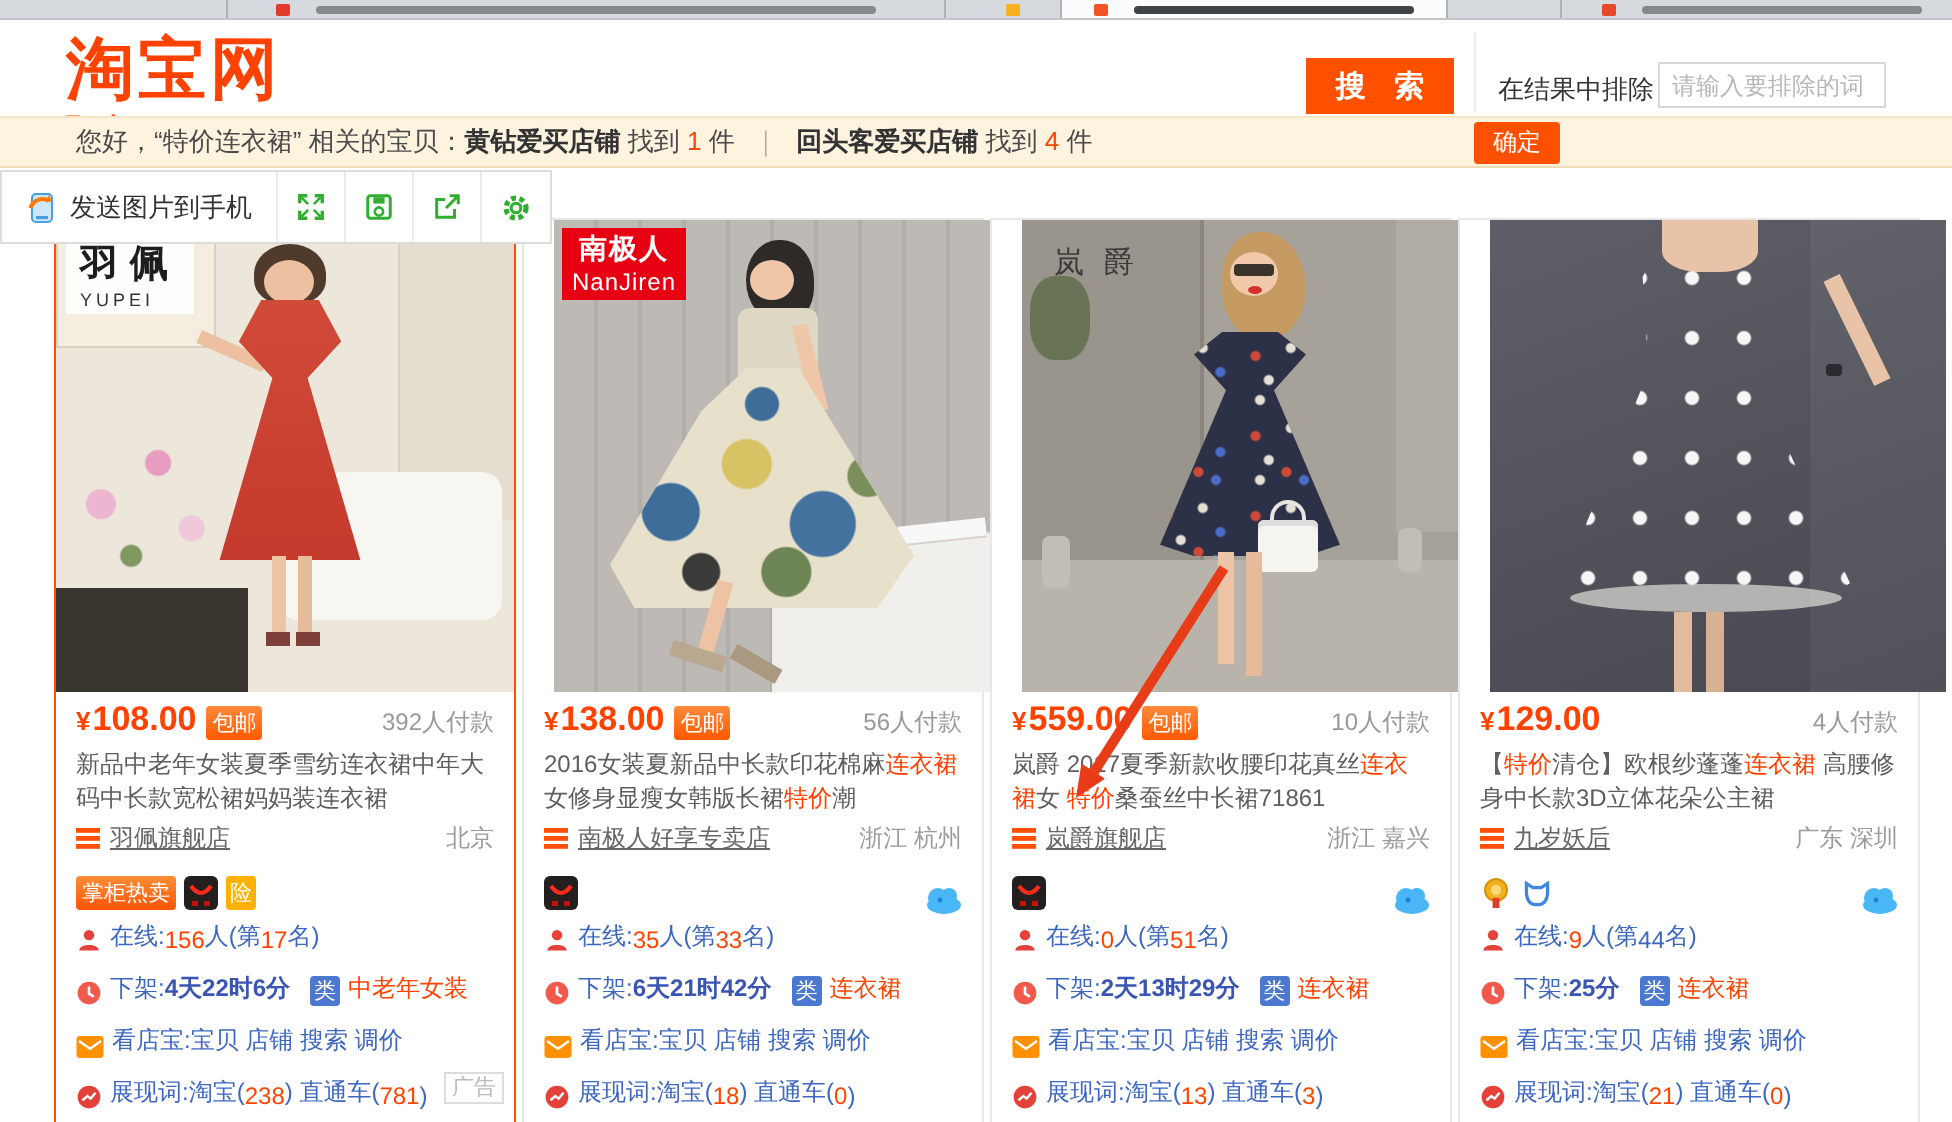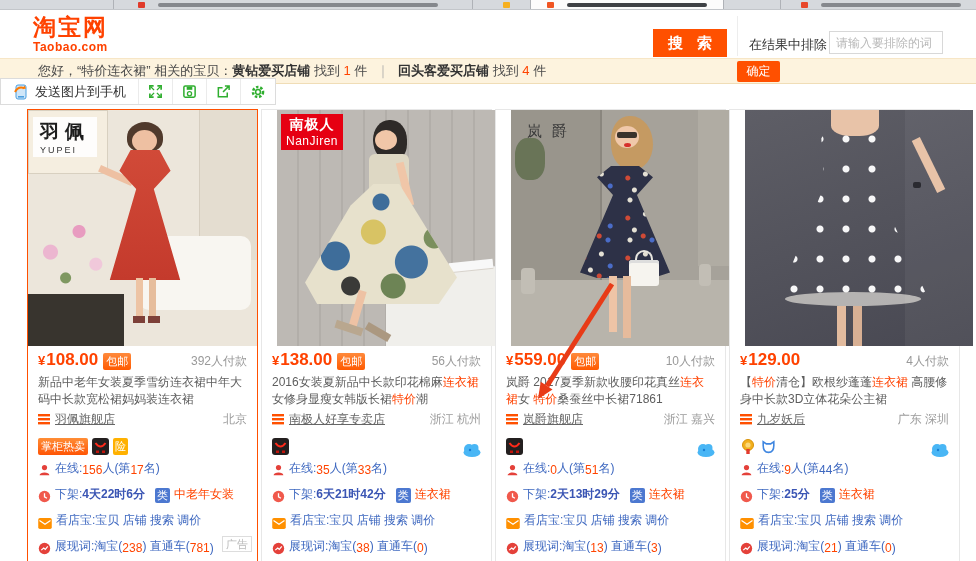--- a/index.html
+++ b/index.html
@@ -11,21 +11,21 @@
   .tabstrip { position:relative; height:10px; background:#d6d9dd; border-bottom:1px solid #c3c6ca; }
   .tab { position:absolute; top:0; bottom:0; border-left:1px solid #afb2b7; }
   .tab.active { background:#fcfcfc; }
   .ticon { position:absolute; top:2px; width:7px; height:6px; border-radius:1px; }
   .tsmudge { position:absolute; top:3px; height:4px; border-radius:2px; background:#85888d; }
   .tsmudge.dark { background:#3f4246; }
 
   
   .header { position:relative; height:48px; background:#fff; }
   .logo { position:absolute; left:33px; top:2px; cursor:pointer; }
-  .logo-cn { font-size:23px; font-weight:bold; color:#ff4200; letter-spacing:2px;
+  .logo-cn { font-size:34px; font-weight:bold; color:#ff4200; letter-spacing:2px;
     font-family:Liberation Mono, monospace; }
   .logo-en { font-size:12px; font-weight:bold; color:#ff4200; margin-top:-3px; letter-spacing:.5px; }
   .searchbar { position:absolute; left:136px; top:19px; width:517px; height:28px;
     border:2px solid #ff5000; background:#fff; display:flex; align-items:stretch; }
   .cat { width:58px; background:#f5f5f5; border-right:1px solid #e3e3e3; color:#666; font-size:12px;
     display:flex; align-items:center; justify-content:center; gap:5px; cursor:pointer; }
   .chev { width:0; height:0; border-left:4px solid transparent; border-right:4px solid transparent;
     border-top:5px solid #999; }
   .query { flex:1; border:0; outline:0; padding:0 8px; font-size:13px; color:#222; }
   .cam { width:32px; display:flex; align-items:center; justify-content:center; cursor:pointer; }
@@ -41,21 +41,21 @@
   .notice { position:relative; height:26px; background:#fdf3de; border-top:1px solid #f7e6c6;
     border-bottom:1px solid #f0ddb6; font-size:13px; color:#4a4a4a; line-height:24px; padding-left:38px;
     white-space:nowrap; }
   .notice .b { font-weight:bold; color:#333; }
   .notice .num { color:#ff4400; }
   .notice .sep { margin:0 9px; color:#aaa; }
   .confirm-btn { position:absolute; left:737px; top:2px; width:43px; height:21px; background:#ff5000;
     border:0; border-radius:2px; color:#fff; font-size:12px; cursor:pointer; }
 
   
-  .toolbar { position:absolute; left:0; top:78px; height:27px; background:#fff;
+  .toolbar { position:absolute; left:0; top:85px; height:37px; background:#fff;
     border:1px solid #dcdcdc; display:flex; z-index:40; }
   .tb-send { display:flex; align-items:center; gap:6px; padding:0 12px; font-size:13px; color:#333;
     border-right:1px solid #ebebeb; cursor:pointer; }
   .tb-btn { width:34px; display:flex; align-items:center; justify-content:center;
     border-right:1px solid #ebebeb; background:#fff; cursor:pointer; }
   .tb-btn:last-child { border-right:0; }
 
   
   .products { position:absolute; left:27px; top:109px; display:flex; gap:3px; z-index:10; }
   .card { position:relative; width:231px; height:470px; background:#fff; border:1px solid #e7e7e7; }
@@ -360,21 +360,21 @@
         <span>看店宝:</span>
           <a class="slink">宝贝 店铺 搜索 调价</a>
       </div>
       <div class="srow">
         <svg width="13" height="13" viewBox="0 0 16 16">
           <circle cx="8" cy="8" r="7" fill="#e4413a"></circle>
             <path d="M4 10l3-2.6 2 1.6 3-3.6" fill="none" stroke="#fff" stroke-width="1.5"></path>
         </svg>
         <span>展现词:</span>
           <span>淘宝(</span>
-          <span class="n">38</span>
+          <span class="n">18</span>
           <span>) 直通车(</span>
           <span class="n">0</span>
           <span>)</span>
       </div>
 
     </div>
   </div>
 
   <div class="card">
     <div class="photo inset">

